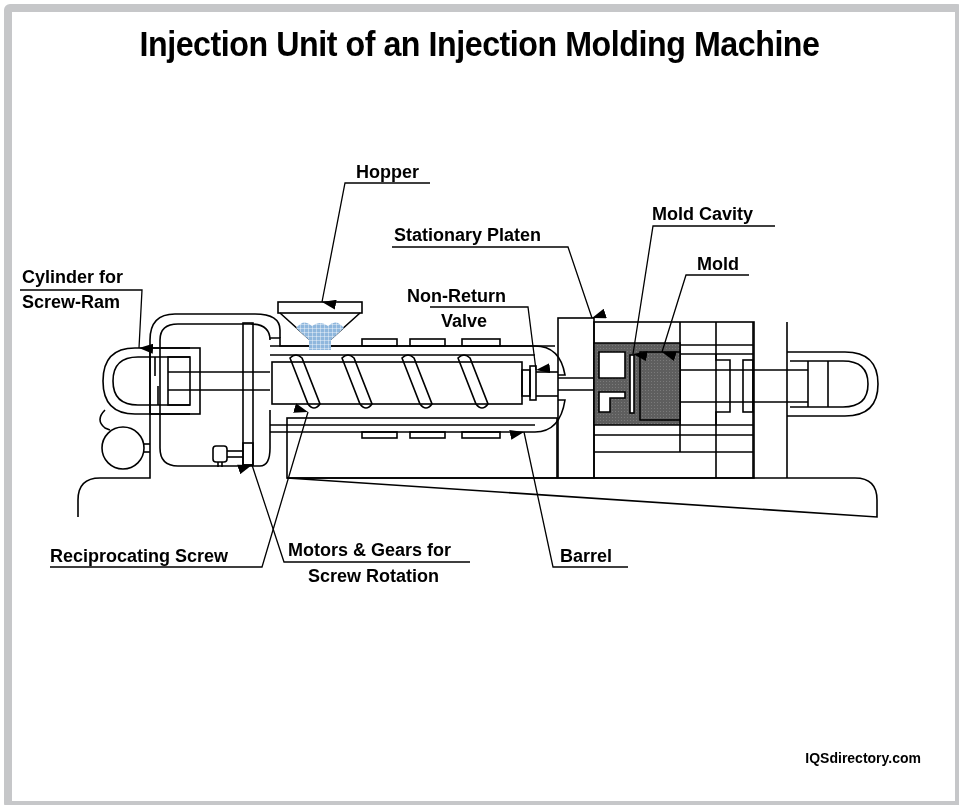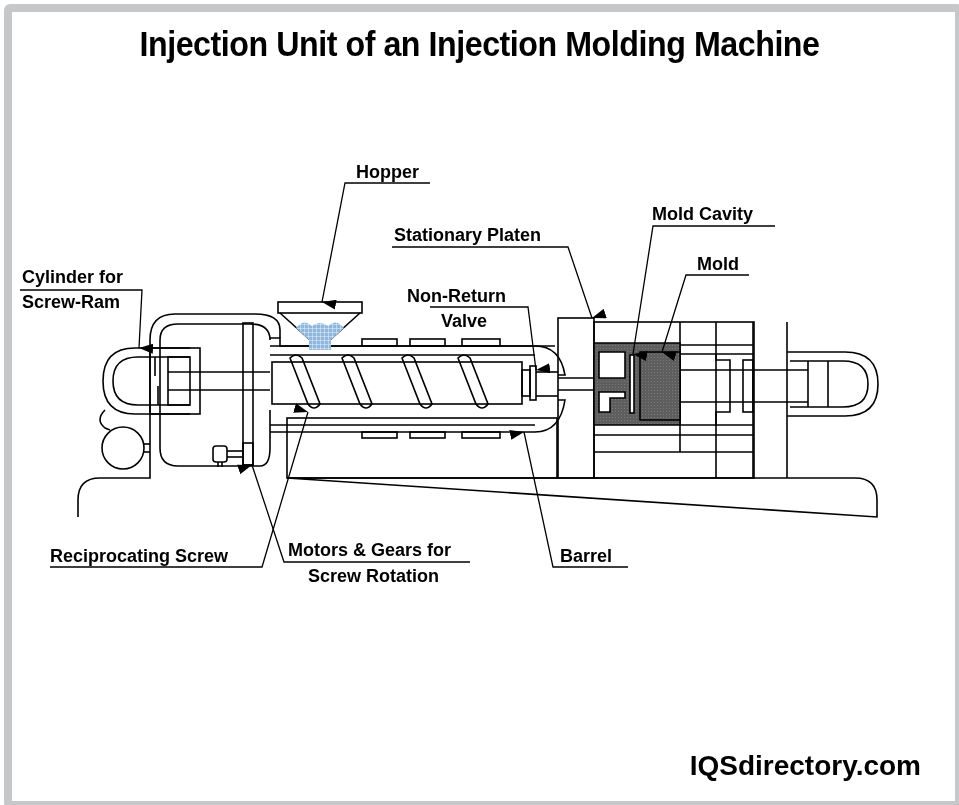--- a/index.html
+++ b/index.html
@@ -1,21 +1,21 @@
 <!DOCTYPE html>
 <html><head>
 <meta charset="utf-8">
 <style>
   html, body { margin: 0; padding: 0; background: #ffffff; }
   body { width: 959px; height: 805px; position: relative; overflow: hidden; font-family: "Liberation Sans", sans-serif; }
   .frame { position: absolute; left: 4px; top: 4px; width: 943px; height: 789px; border: 8px solid #c6c7c9; border-radius: 6px; background: #fff; box-sizing: content-box; }
   .title { position: absolute; left: 0; top: 24px; width: 959px; text-align: center; font-size: 35px; font-weight: bold; color: #000; letter-spacing: -0.5px; transform: scaleX(0.92); }
   svg { position: absolute; left: 0; top: 0; }
   .lbl { font-family: "Liberation Sans", sans-serif; font-weight: bold; font-size: 18px; fill: #000; }
-  .brand { position: absolute; right: 38px; top: 750px; font-size: 28px; font-weight: bold; color: #000; }
+  .brand { position: absolute; right: 38px; top: 750px; font-size: 14px; font-weight: bold; color: #000; }
 </style>
 </head>
 <body>
 
 <div class="frame"></div>
 <div class="title">Injection Unit of an Injection Molding Machine</div>
 
 <svg width="959" height="805" viewBox="0 0 959 805">
   <defs>
     <pattern id="grid" width="4" height="4" patternUnits="userSpaceOnUse">

